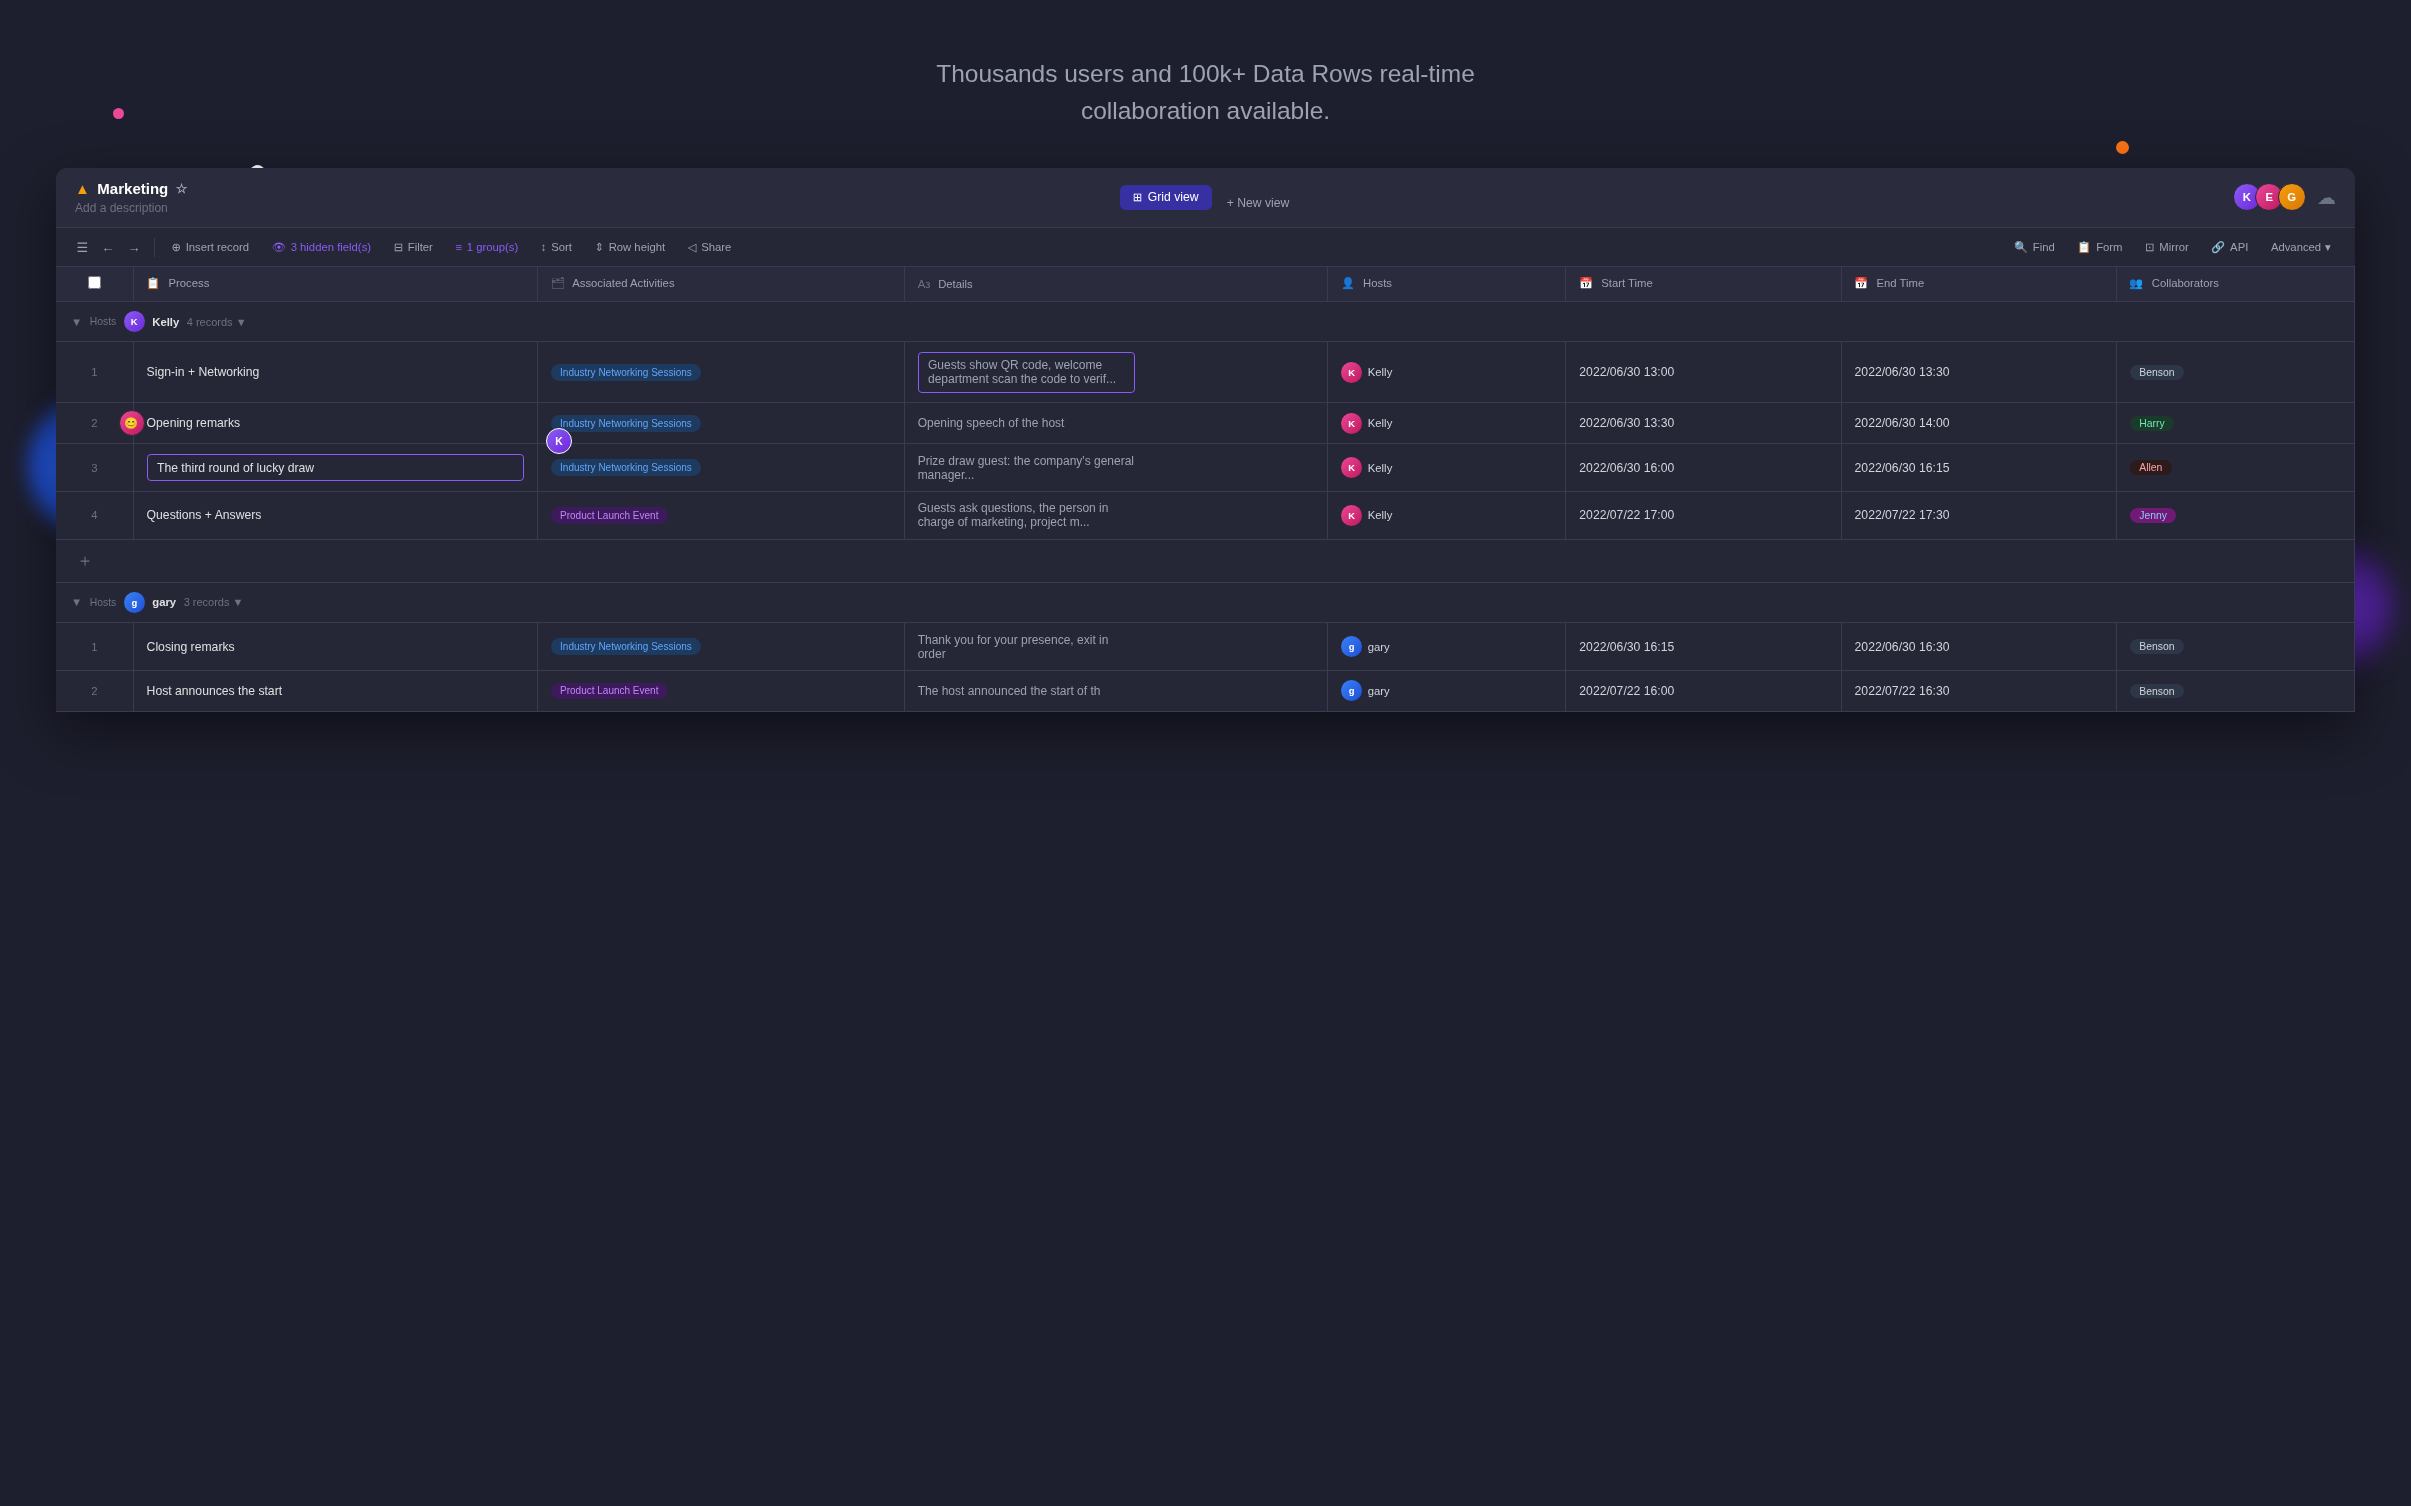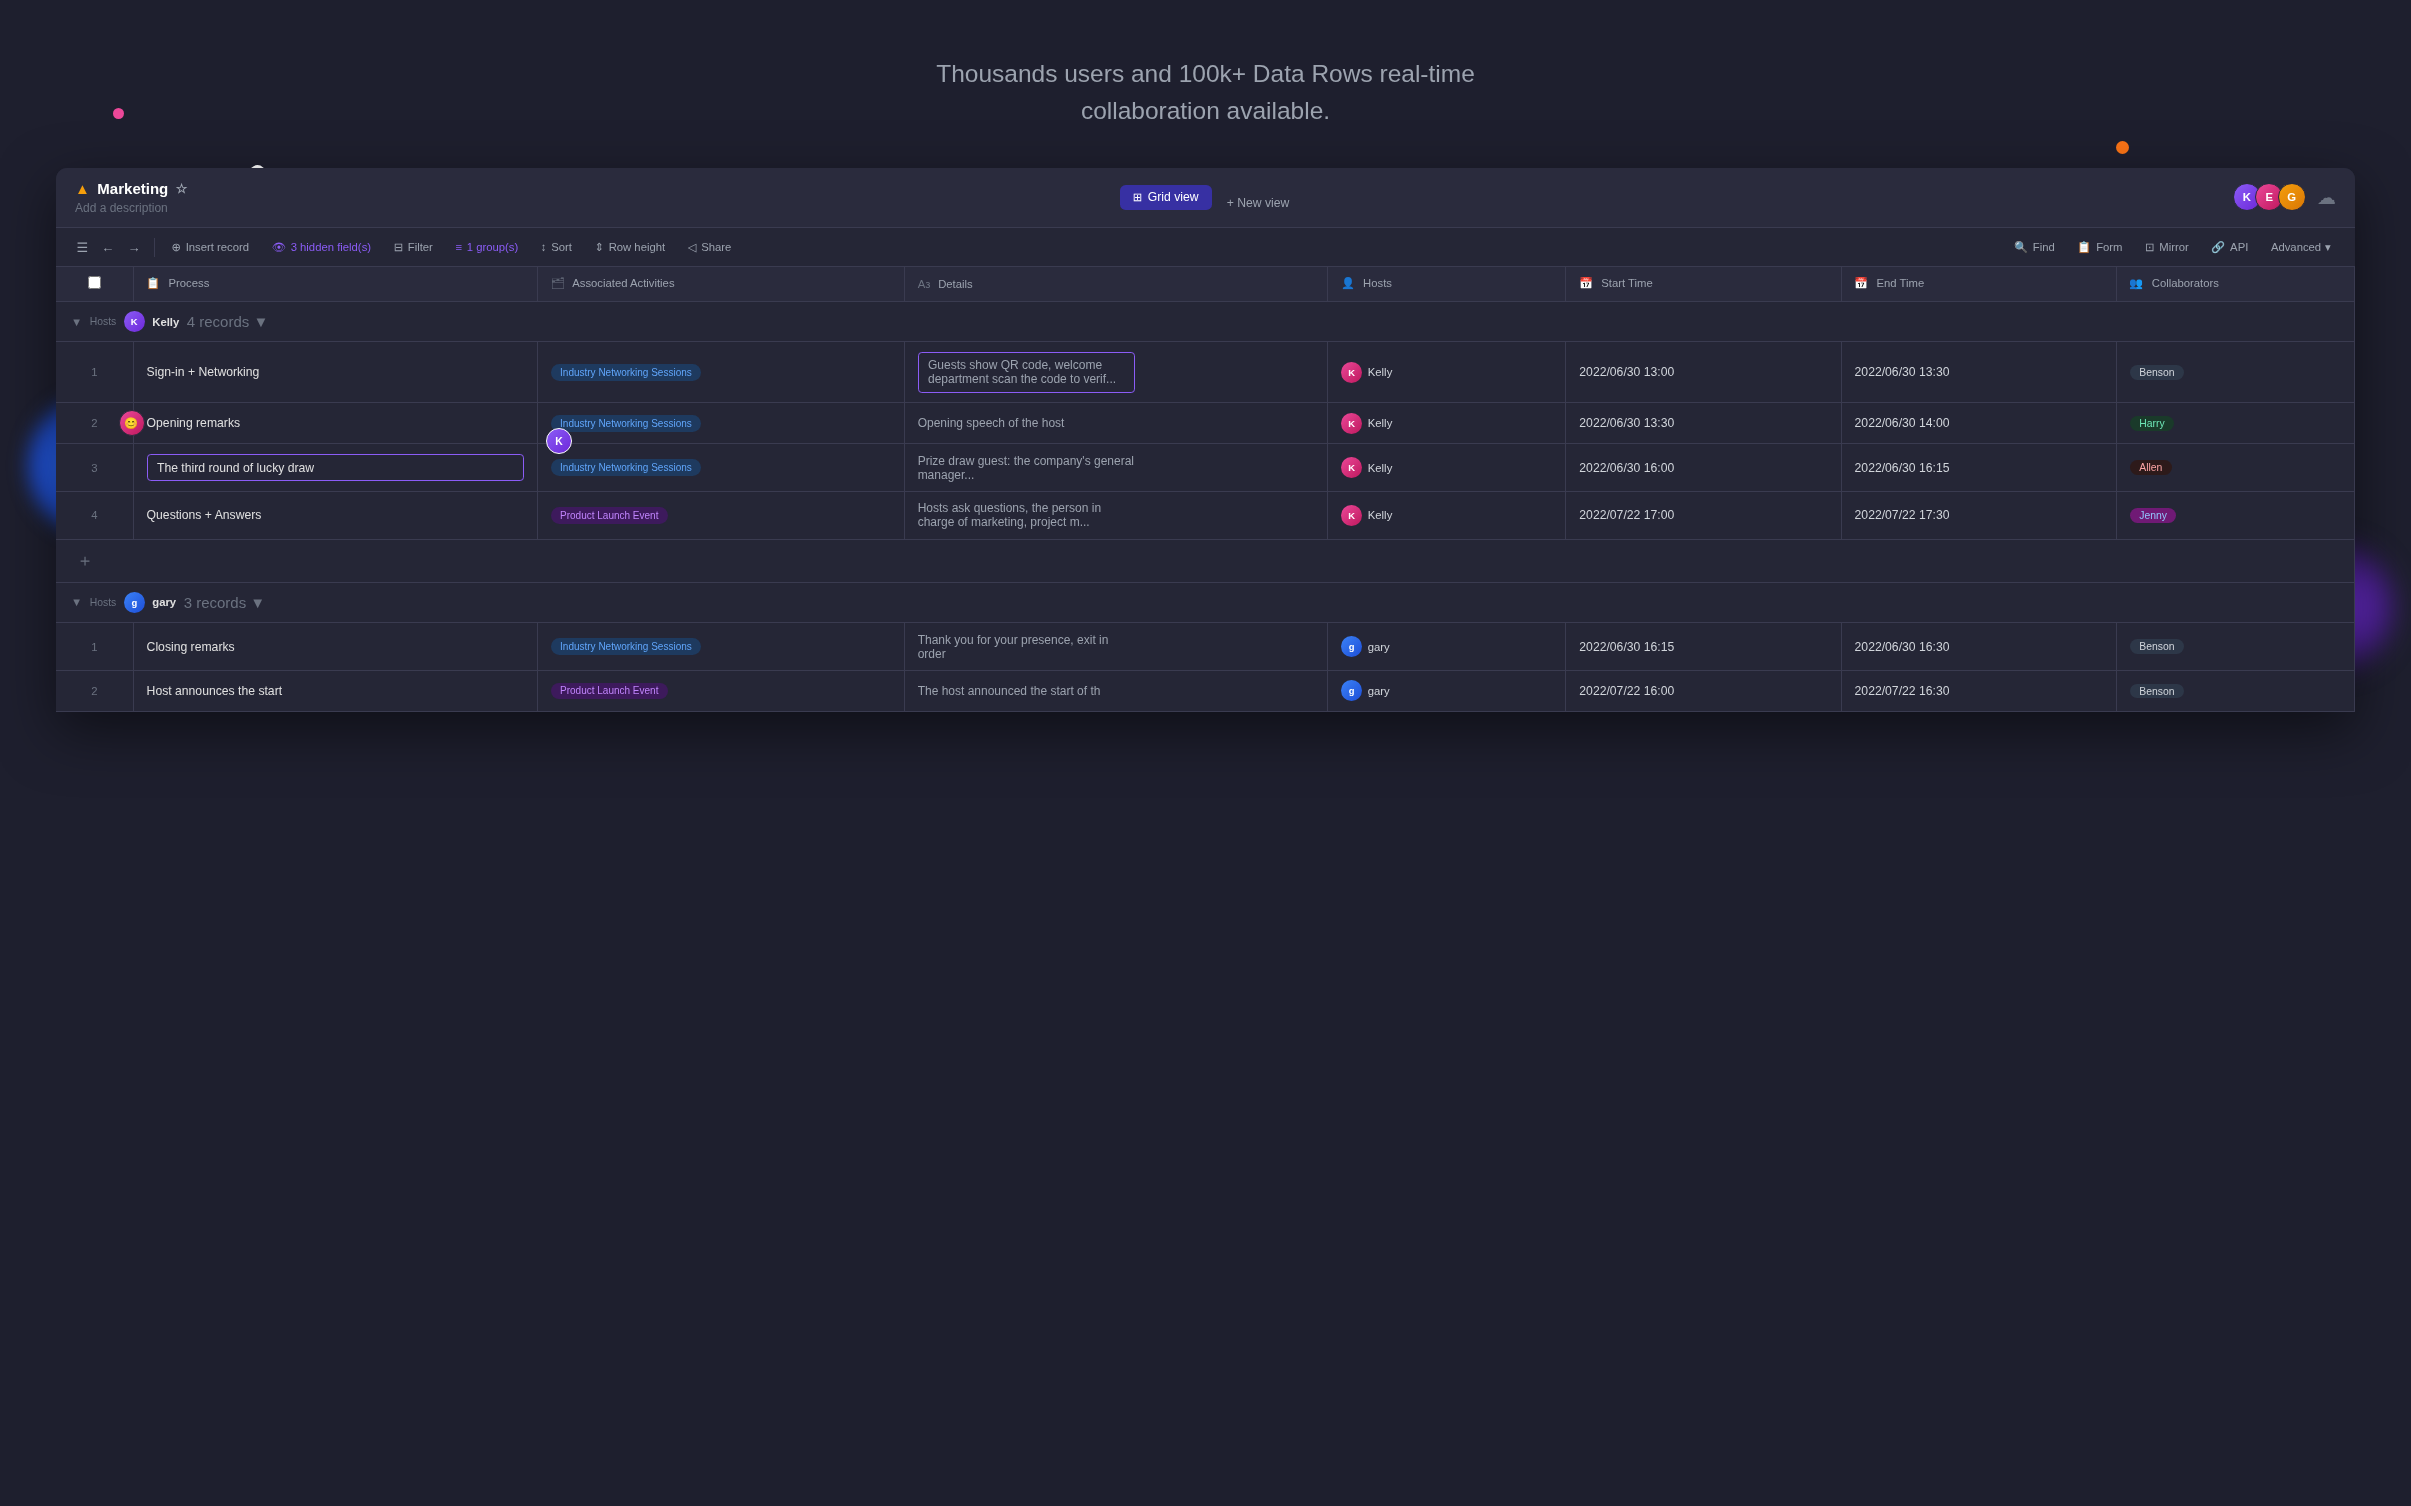--- a/index.html
+++ b/index.html
@@ -288,21 +288,21 @@
       align-items: center;
       justify-content: center;
       font-size: 9.4px;
       color: white;
       font-weight: bold;
     }
     .group-avatar.gary {
       background: linear-gradient(135deg, #3b82f6, #1d4ed8);
     }
     .group-label { font-weight: 600; color: #e0e0e0; }
-    .group-count { color: #6b7280; font-size: 15px; }
+    .group-count { color: #6b7280; font-size: 11px; }
 
     
     tbody tr.data-row {
       border-bottom: 0.9px solid #3a3b50;
     }
     td {
       padding: 9.4px 13px;
       font-size: 12.2px;
       color: #d1d5db;
       border-right: 0.9px solid #3a3b50;
@@ -624,21 +624,21 @@
 
         <tr class="data-row">
           <td class="row-num"><span>4</span></td>
           <td>
             <span class="process-cell">Questions + Answers</span>
           </td>
           <td>
             <span class="tag tag-product">Product Launch Event</span>
           </td>
           <td>
-            <div class="details-cell">Hosts ask questions, the person in charge of marketing, project m...</div>
+            <div class="details-cell">Guests ask questions, the person in charge of marketing, project m...</div>
           </td>
           <td>
             <div class="host-cell">
               <div class="host-avatar host-kelly">K</div>
               <span class="host-name">Kelly</span>
             </div>
           </td>
           <td><span>2022/07/22 17:00</span></td>
           <td><span>2022/07/22 17:30</span></td>
           <td>

